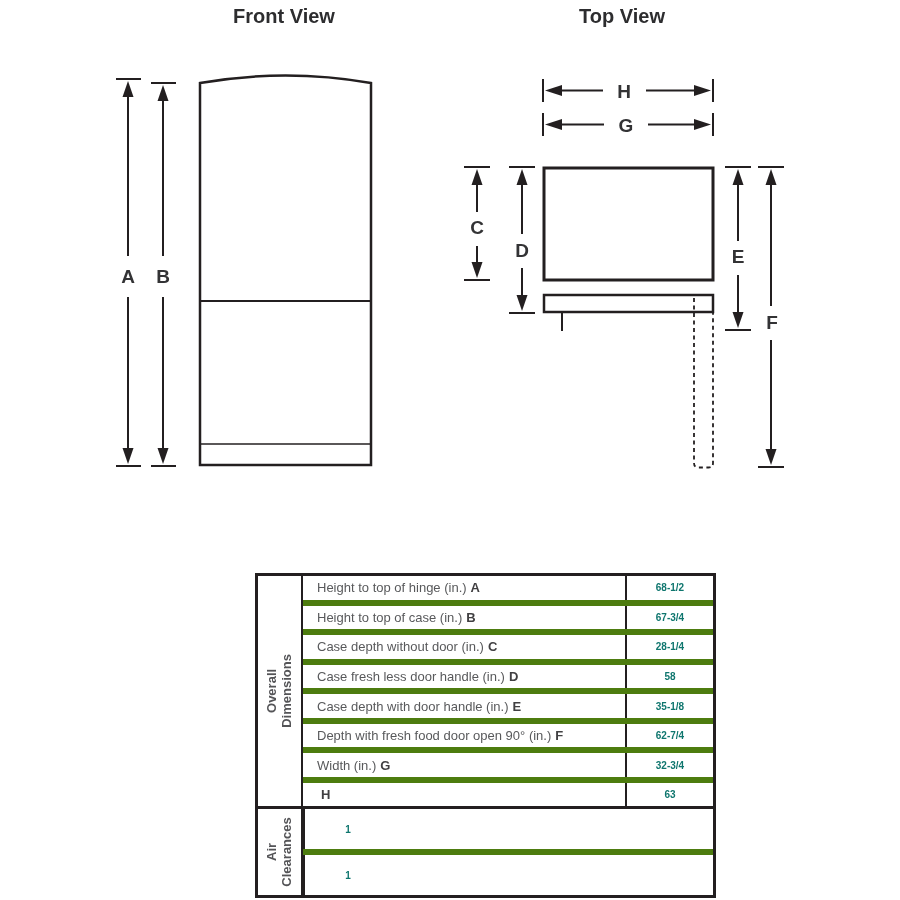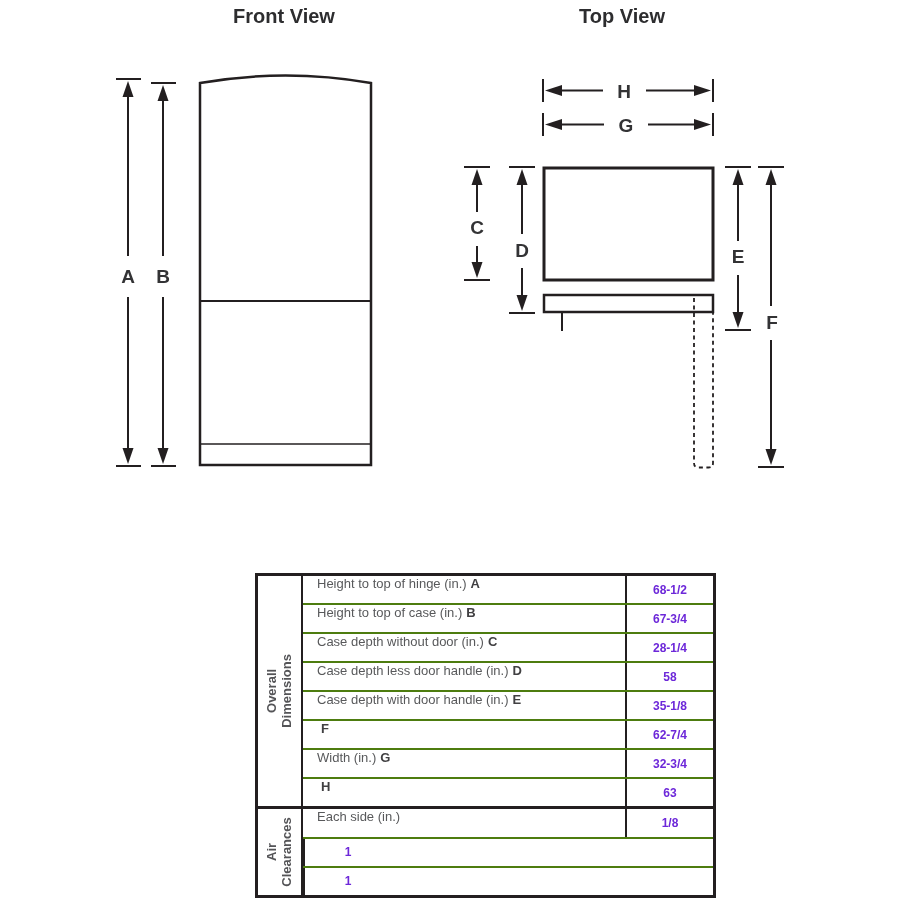--- a/index.html
+++ b/index.html
@@ -30,31 +30,31 @@
   .sec-air  { flex: 88; border-top: 3px solid #231f20; }
   .group-cell {
     width: 43px; flex-shrink: 0; border-right: 2px solid #231f20;
     display: flex; align-items: center; justify-content: center;
   }
   .group-inner {
     transform: rotate(-90deg); text-align: center; white-space: nowrap;
     font-size: 13px; font-weight: 700; line-height: 1.15; color: #545457;
   }
   .rows { flex: 1; display: flex; flex-direction: column; min-width: 0; }
-  .row  { flex: 1; display: flex; min-height: 0; border-top: 2px solid #4d7c0f; }
+  .row  { flex: 1; display: flex; min-height: 0; border-top: 6px solid #4d7c0f; }
   .row:first-child { border-top: none; }
   .desc {
-    flex: 1; display: flex; padding-left: 14px;
+    flex: 1; display: flex; align-items: center; padding-left: 14px;
     font-size: 13px; min-width: 0; white-space: nowrap;
   }
   .desc b { color: #414042; margin-left: 4px; font-weight: 700; }
   .val {
     width: 86px; flex-shrink: 0; border-left: 2px solid #231f20;
     display: flex; align-items: center; justify-content: center;
-    font-size: 12px; font-weight: 700; color: #6d28d9;
+    font-size: 10px; font-weight: 700; color: #0f766e;
   }
 </style>
 </head>
 <body>
 
 <div class="stage">
 
   <svg class="diagram" width="900" height="560" viewBox="0 0 900 560">
 
     <text class="title" x="284" y="23">Front View</text>
@@ -181,34 +181,35 @@
         </div>
         <div class="row">
           <div class="desc">
               <span>Case depth without door (in.)</span>
               <b>C</b>
             </div>
           <div class="val">28-1/4</div>
         </div>
         <div class="row">
           <div class="desc">
-              <span>Case depth less door handle (in.)</span>
+              <span>Case fresh less door handle (in.)</span>
               <b>D</b>
             </div>
           <div class="val">58</div>
         </div>
         <div class="row">
           <div class="desc">
               <span>Case depth with door handle (in.)</span>
               <b>E</b>
             </div>
           <div class="val">35-1/8</div>
         </div>
         <div class="row">
           <div class="desc">
+              <span>Depth with fresh food door open 90° (in.)</span>
               <b>F</b>
             </div>
           <div class="val">62-7/4</div>
         </div>
         <div class="row">
           <div class="desc">
               <span>Width (in.)</span>
               <b>G</b>
             </div>
           <div class="val">32-3/4</div>
@@ -224,26 +225,20 @@
 
     <div class="section sec-air">
       <div class="group-cell">
         <div class="group-inner">
           <div>Air</div>
           <div>Clearances</div>
         </div>
       </div>
       <div class="rows">
         <div class="row">
-          <div class="desc">
-              <span>Each side (in.)</span>
-            </div>
-          <div class="val">1/8</div>
-        </div>
-        <div class="row">
           <div class="val">1</div>
         </div>
         <div class="row">
           <div class="val">1</div>
         </div>
       </div>
     </div>
 
   </div>
 </div>

